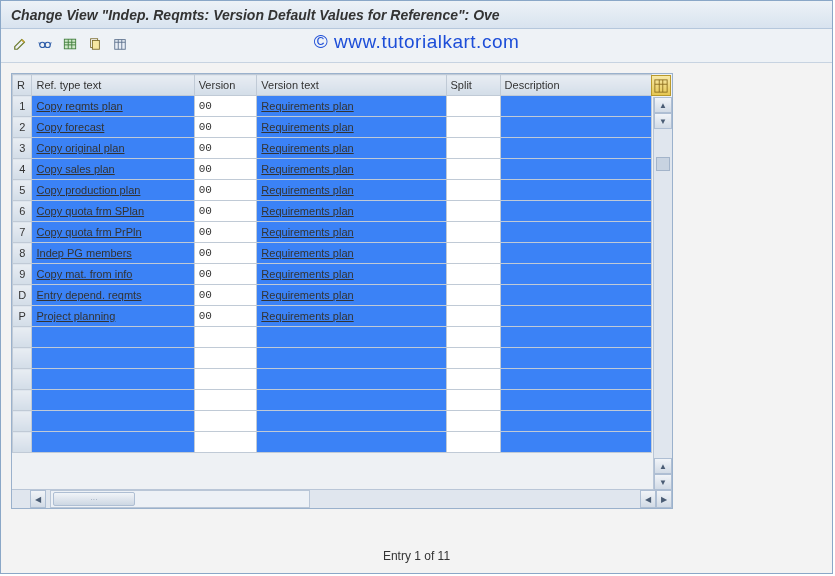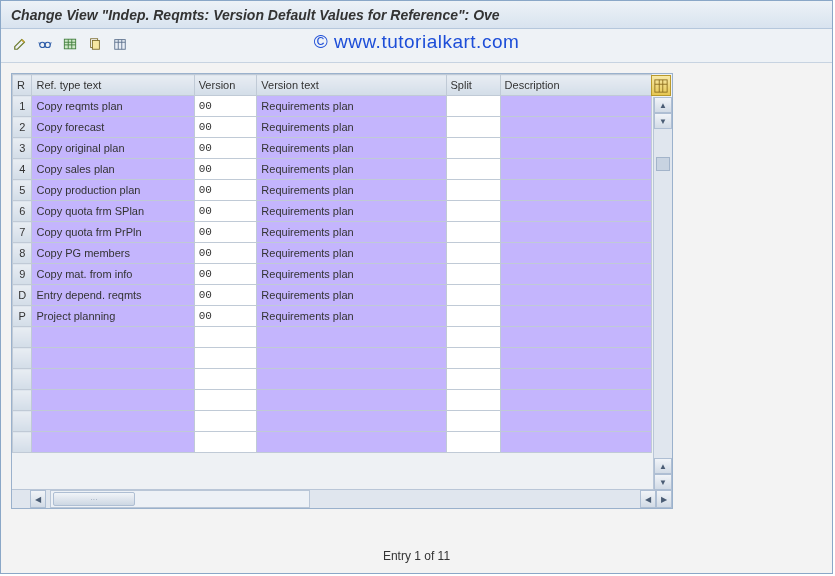--- a/index.html
+++ b/index.html
@@ -96,21 +96,21 @@
     text-align: left;
     color: #333;
     position: relative;
   }
   table.grid td.rowhead {
     background: linear-gradient(#e8edf3,#d3dde8);
     text-align: center;
     color: #333;
     width: 18px;
   }
-  table.grid td.cell-alt { background: #c4b5fd; }
+  table.grid td.cell-alt { background: #3b82f6; text-decoration: underline; }
   table.grid td.cell-nor { background: #ffffff; font-family: Liberation Mono, monospace; }
 
   
   .c-row { width:18px; text-align:center; }
   .c-ref { width:150px;margin-left:40px; }
   .c-ver { width:58px;margin-left:48px; }
   .c-vtx { width:175px; }
   .c-spl { width:50px; }
   .c-dsc { width:140px; }
 
@@ -356,21 +356,21 @@
               <tr>
                 <td class="rowhead c-row">7</td>
                 <td class="c-ref cell-alt">Copy quota frm PrPln</td>
                 <td class="c-ver cell-nor">00</td>
                 <td class="c-vtx cell-alt">Requirements plan</td>
                 <td class="c-spl cell-nor"></td>
                 <td class="c-dsc cell-alt"></td>
               </tr>
               <tr>
                 <td class="rowhead c-row">8</td>
-                <td class="c-ref cell-alt">Copy PG members</td>
+                <td class="c-ref cell-alt">Indep PG members</td>
                 <td class="c-ver cell-nor">00</td>
                 <td class="c-vtx cell-alt">Requirements plan</td>
                 <td class="c-spl cell-nor"></td>
                 <td class="c-dsc cell-alt"></td>
               </tr>
               <tr>
                 <td class="rowhead c-row">9</td>
                 <td class="c-ref cell-alt">Copy mat. from info</td>
                 <td class="c-ver cell-nor">00</td>
                 <td class="c-vtx cell-alt">Requirements plan</td>

